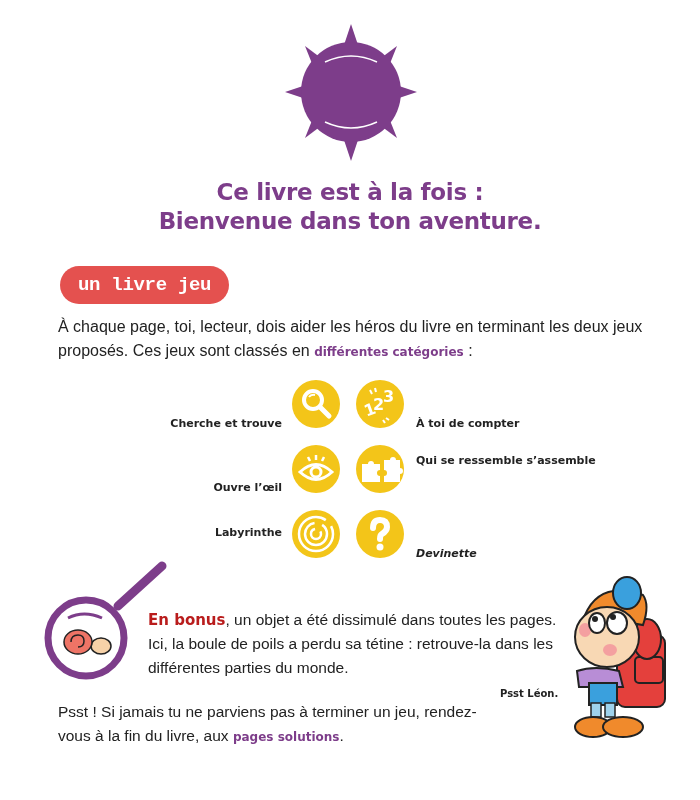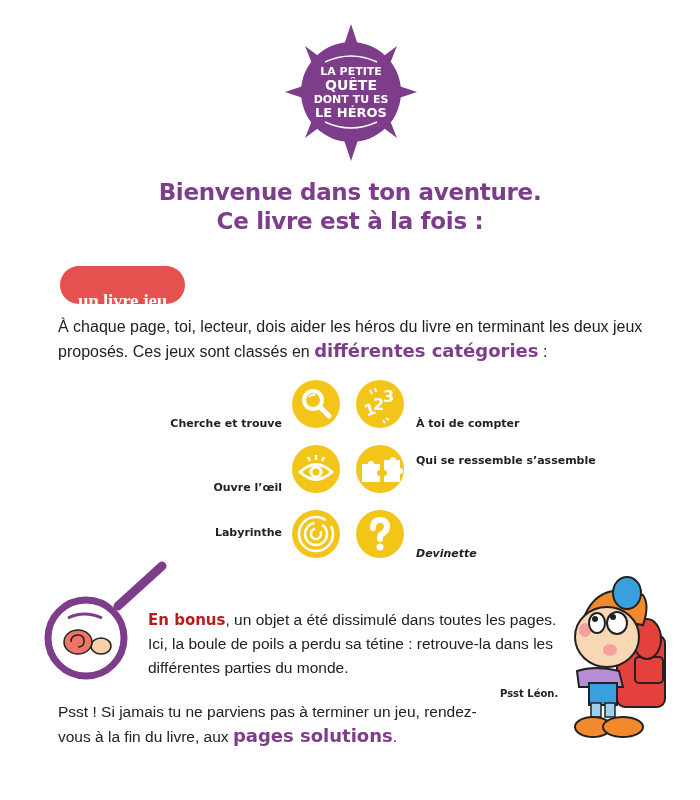--- a/index.html
+++ b/index.html
@@ -11,28 +11,28 @@
     color: #fff; font-family: "DejaVu Sans", sans-serif; font-weight: bold; line-height: 13px; }
   .badge-text .l1 { font-size: 11px; display:block; }
   .badge-text .l2 { font-size: 14px; display:block; line-height: 15px; }
   .badge-text .l3 { font-size: 11px; display:block; }
   .badge-text .l4 { font-size: 13px; display:block; line-height: 14px; }
 
   .title { position: absolute; left: 0; top: 178px; width: 700px; text-align: center;
     color: #7d3d8a; font-family: "DejaVu Sans", sans-serif; font-weight: bold;
     font-size: 23px; line-height: 29px; letter-spacing: -0.3px; }
 
-  .pill { position: absolute; left: 60px; top: 266px; height: 38px; padding: 16px 18px;
+  .pill { position: absolute; left: 60px; top: 266px; height: 38px; padding: 0 18px;
     background: #e4514f; border-radius: 19px; color: #fff;
-    font-family: Liberation Serif, serif; font-weight: bold; font-size: 19px;
+    font-family: Liberation Mono, monospace; font-weight: bold; font-size: 19px;
     line-height: 38px; letter-spacing: -0.3px; }
 
   .intro { position: absolute; left: 58px; top: 315px; width: 620px;
     font-size: 16px; line-height: 24px; color: #222; }
-  .purple-strong { color: #7d3d8a; font-family: "DejaVu Sans", sans-serif; font-weight: bold; font-size: 18px; }
+  .purple-strong { color: #7d3d8a; font-family: "DejaVu Sans", sans-serif; font-weight: bold; font-size: 12px; }
   .red-strong { color: #b91c1c; font-family: "DejaVu Sans", sans-serif; font-weight: bold; font-size: 15px; }
 
   .cat-icon { position: absolute; width: 48px; height: 48px; border-radius: 50%; background: #f3c519; }
   .cat-icon svg { position: absolute; left: 0; top: 0; width: 48px; height: 48px; }
   .cat-label { position: absolute; font-family: "DejaVu Sans", sans-serif; font-weight: bold;
     font-size: 11px; color: #222; line-height: 14px; white-space: nowrap; margin-top: 20px; }
   .cat-label.right-align { text-align: right; }
 
   .bonus-mag { position: absolute; left: 38px; top: 560px; width: 130px; height: 120px; }
   .bonus-text { position: absolute; left: 148px; top: 608px; width: 420px;
@@ -55,31 +55,25 @@
     <polygon points="2,72 26,64 26,80" fill="#7d3d8a"></polygon>
     <polygon points="134,72 110,64 110,80" fill="#7d3d8a"></polygon>
     <polygon points="22,26 38,38 30,46" fill="#7d3d8a"></polygon>
     <polygon points="114,26 98,38 106,46" fill="#7d3d8a"></polygon>
     <polygon points="22,118 38,106 30,98" fill="#7d3d8a"></polygon>
     <polygon points="114,118 98,106 106,98" fill="#7d3d8a"></polygon>
     <circle cx="68" cy="72" r="50" fill="#7d3d8a"></circle>
     <path d="M42,42 Q68,30 94,42" stroke="#fff" stroke-width="1.5" fill="none"></path>
     <path d="M42,102 Q68,114 94,102" stroke="#fff" stroke-width="1.5" fill="none"></path>
   </svg>
-  <div class="badge-text">
-    <span class="l1">LA PETITE</span>
-    <span class="l2">QUÊTE</span>
-    <span class="l3">DONT TU ES</span>
-    <span class="l4">LE HÉROS</span>
-  </div>
 </div>
 
 <div class="title">
+  <div>Ce livre est à la fois :</div>
   <div>Bienvenue dans ton aventure.</div>
-  <div>Ce livre est à la fois :</div>
 </div>
 
 <div class="pill">un livre jeu</div>
 
 <p class="intro"><span>À chaque page, toi, lecteur, dois aider les héros du livre en terminant les deux jeux proposés. Ces jeux sont classés en </span><span class="purple-strong">différentes catégories</span><span> :</span></p>
 
 <div class="cat-label right-align" style="left:150px; top:397px; width:132px;">Cherche et trouve</div>
 <div class="cat-icon" style="left:292px; top:380px;">
   <svg viewBox="0 0 48 48">
     <circle cx="21" cy="20" r="9" stroke="#fff" stroke-width="4" fill="none"></circle>

